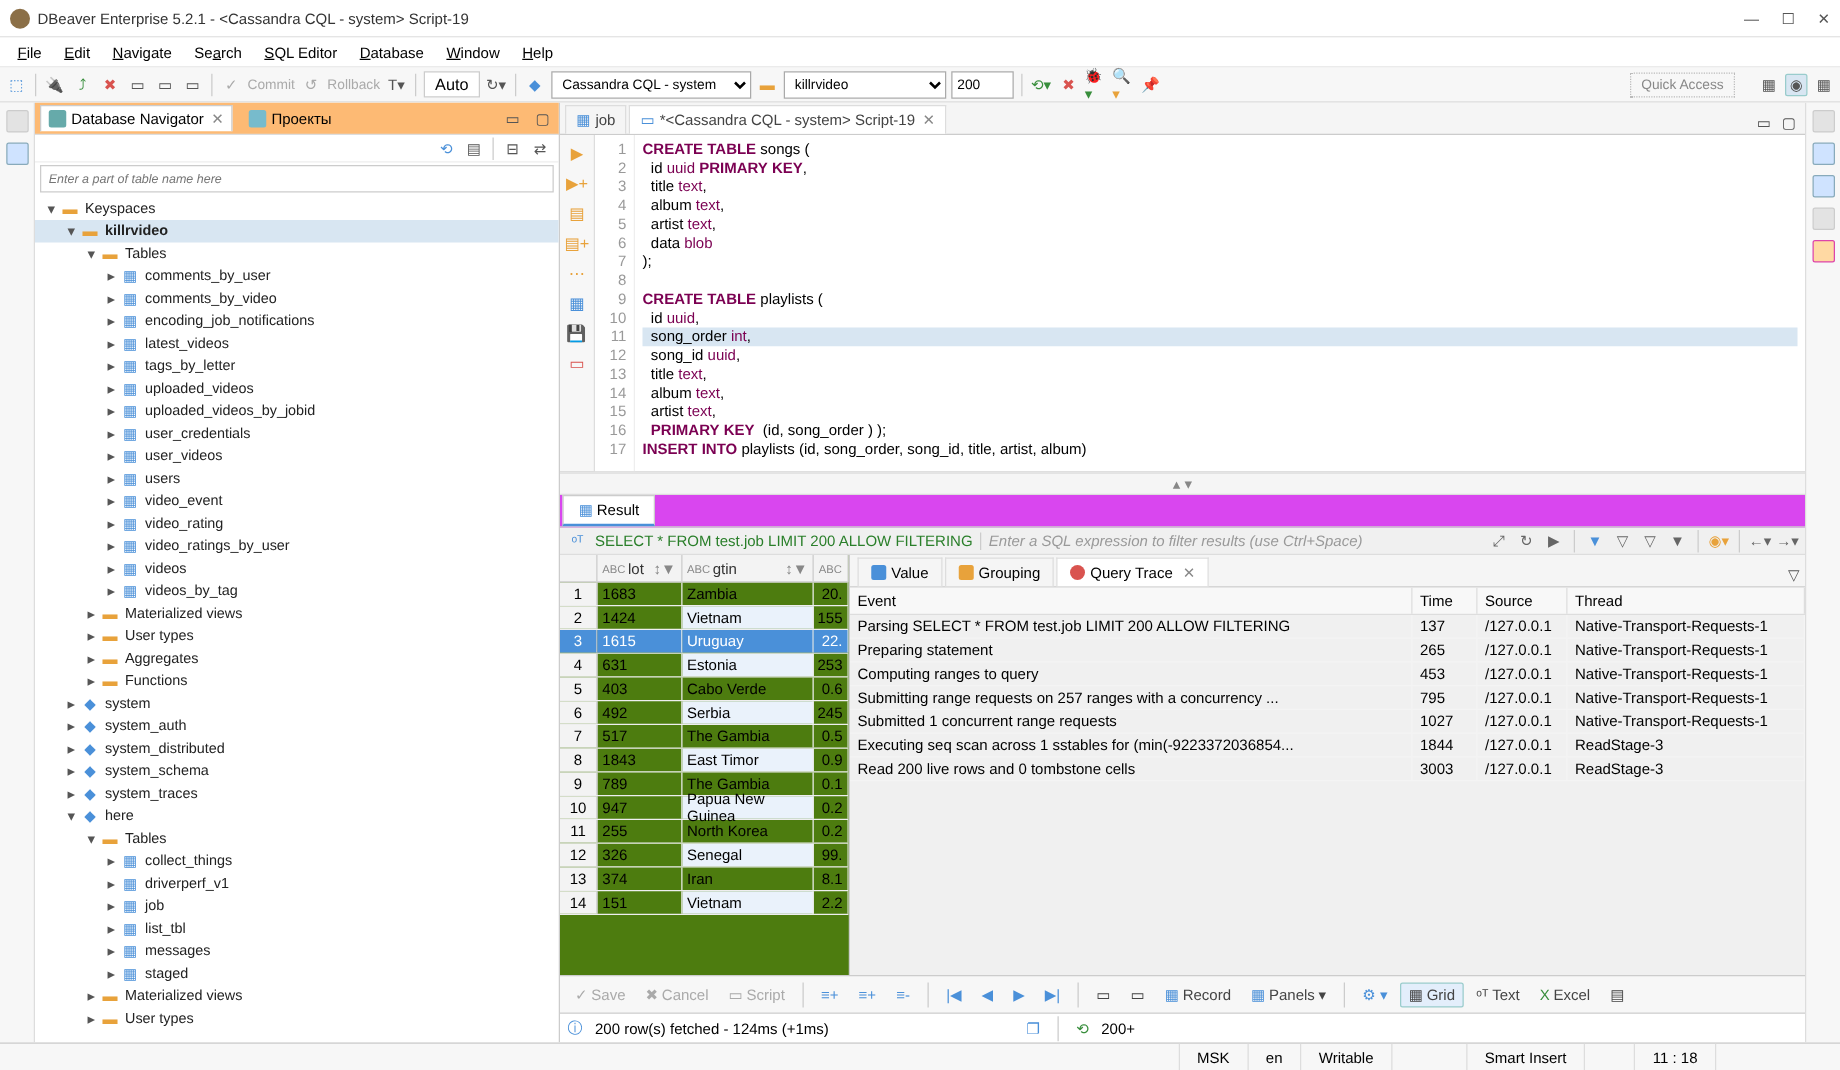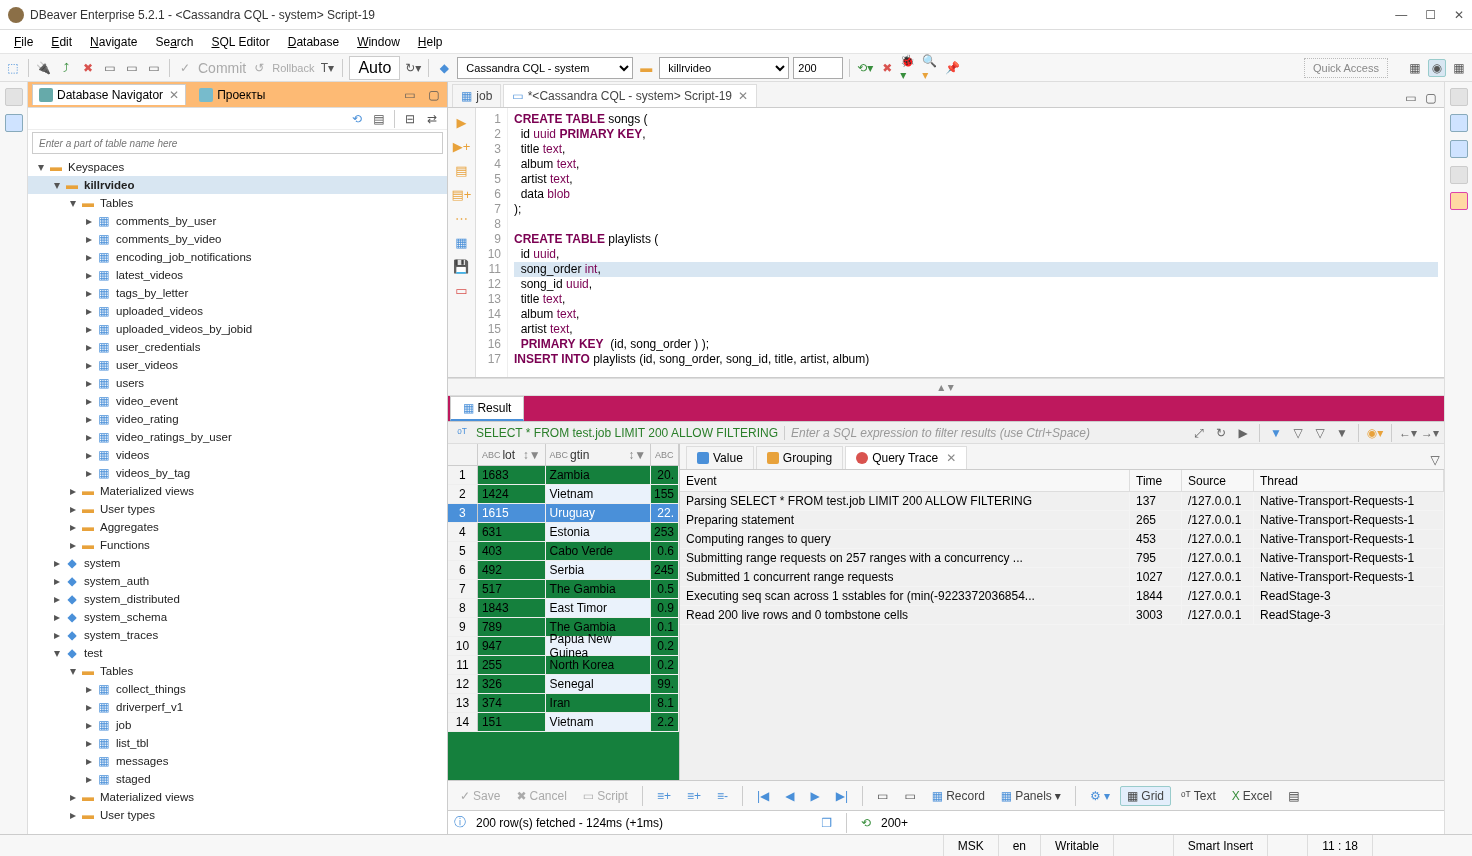--- a/index.html
+++ b/index.html
@@ -7,23 +7,23 @@
 .titlebar { height: 30px; background: #fff; display: flex; align-items: center; padding: 0 8px; border-bottom: 1px solid #ddd; }
 .titlebar .icon { width: 16px; height: 16px; background: #8b6f47; border-radius: 50%; margin-right: 6px; }
 .titlebar .title { flex: 1; color: #333; }
 .titlebar .winbtns { display: flex; gap: 18px; color: #555; font-size: 14px; }
 .menubar { height: 24px; background: #fff; display: flex; align-items: center; padding: 0 6px; gap: 2px; border-bottom: 1px solid #e5e5e5; }
 .menubar span { padding: 2px 8px; cursor: default; }
 .menubar span u { text-decoration: underline; }
 .toolbar { height: 28px; background: #f7f7f7; display: flex; align-items: center; padding: 0 4px; gap: 4px; border-bottom: 1px solid #ddd; }
 .tb-ico { width: 18px; height: 18px; display: inline-flex; align-items: center; justify-content: center; color: #555; cursor: pointer; font-size: 12px; }
 .tb-sep { width: 1px; height: 18px; background: #ccc; margin: 0 2px; }
-.tb-btn { padding: 2px 8px; border: 1px solid #ccc; background: #fff; font-size: 16px; cursor: pointer; }
+.tb-btn { padding: 2px 8px; border: 1px solid #ccc; background: #fff; font-size: 13px; cursor: pointer; }
 .tb-combo { height: 22px; border: 1px solid #aaa; background: #fff; padding: 0 4px; font-size: 11px; }
-.tb-combo.w1 { width: 176px; }
+.tb-combo.w1 { width: 160px; }
 .tb-combo.w2 { width: 130px; }
 .tb-input { height: 22px; width: 50px; border: 1px solid #aaa; background: #fff; padding: 0 4px; font-size: 11px; }
 .tb-quick { margin-left: auto; padding: 3px 8px; border: 1px dotted #bbb; color: #888; font-size: 11px; }
 .main { flex: 1; display: flex; overflow: hidden; }
 .leftstrip, .rightstrip { width: 28px; background: #f7f7f7; border-right: 1px solid #ddd; display: flex; flex-direction: column; align-items: center; gap: 8px; padding-top: 6px; }
 .rightstrip { border-right: none; border-left: 1px solid #ddd; }
 .strip-ico { width: 18px; height: 18px; background: #e3e3e3; border: 1px solid #ccc; border-radius: 2px; }
 .strip-ico.blue { background: #cfe3ff; border-color: #8ab; }
 .strip-ico.orange { background: #ffd9a3; border-color: #d4a; }
 .sidebar { width: 420px; background: #fff; border-right: 1px solid #ccc; display: flex; flex-direction: column; }
@@ -53,28 +53,28 @@
 .editor-wrap { display: flex; height: 270px; border-bottom: 1px solid #ccc; }
 .editor-gutter { width: 28px; background: #f7f7f7; border-right: 1px solid #ddd; display: flex; flex-direction: column; align-items: center; gap: 8px; padding-top: 6px; }
 .gut-ico { width: 16px; height: 16px; display: inline-flex; align-items: center; justify-content: center; color: #e8a23b; font-size: 13px; }
 .editor { flex: 1; background: #fff; display: flex; overflow: hidden; font-family: Consolas, monospace; font-size: 12px; }
 .lnums { width: 32px; background: #fff; color: #999; text-align: right; padding: 4px 6px 4px 0; line-height: 15px; border-right: 1px solid #eee; }
 .code { flex: 1; padding: 4px 6px; line-height: 15px; white-space: pre; overflow: auto; }
 .code .kw { color: #7b0052; font-weight: bold; }
 .code .ty { color: #7b0052; }
 .code .hl { background: #d8e6f2; display: inline-block; width: 100%; }
 .sash { height: 18px; background: #f5f5f5; border-top: 1px solid #ddd; border-bottom: 1px solid #ddd; display: flex; align-items: center; justify-content: center; color: #888; }
-.result-tabs { height: 26px; display: flex; align-items: flex-end; border-bottom: 1px solid #ccc; background: #be185d; padding-left: 2px; }
+.result-tabs { height: 26px; display: flex; align-items: flex-end; border-bottom: 1px solid #ccc; background: #d946ef; padding-left: 2px; }
 .result-tab { padding: 4px 12px; background: #fff; border: 1px solid #ccc; border-bottom: 2px solid #4a90d9; font-size: 11px; }
 .query-bar { height: 22px; display: flex; align-items: center; gap: 6px; padding: 0 6px; border-bottom: 1px solid #ddd; font-size: 11px; }
 .query-bar .qtext { color: #2a7f2a; }
 .query-bar .qfilter { color: #999; font-style: italic; flex: 1; }
 .qb-ico { width: 16px; height: 16px; display: inline-flex; align-items: center; justify-content: center; color: #666; }
 .result-body { flex: 1; display: flex; overflow: hidden; }
-.grid { width: 232px; border-right: 1px solid #ccc; display: flex; flex-direction: column; background: #15803d; overflow: hidden; }
+.grid { width: 232px; border-right: 1px solid #ccc; display: flex; flex-direction: column; background: #4d7c0f; overflow: hidden; }
 .grid-head { display: flex; background: #f3f3f3; border-bottom: 1px solid #ccc; height: 22px; }
 .gh { border-right: 1px solid #ccc; display: flex; align-items: center; padding: 0 4px; font-size: 11px; color: #333; gap: 2px; }
 .gh-row { width: 30px; justify-content: center; }
 .gh-lot { width: 68px; }
 .gh-gtin { width: 106px; }
 .gh-num { width: 28px; }
 .gh .typ { color: #888; font-size: 9px; }
 .grid-rows { flex: 1; overflow: auto; }
 .gr { display: flex; height: 19px; border-bottom: 1px solid #eee; font-size: 11px; }
 .gr.sel .gc { background: #4a90d9; color: #fff; }
@@ -144,21 +144,21 @@
   <span class="tb-ico" style="color:#4a90d9">⬚</span>
   <span class="tb-sep"></span>
   <span class="tb-ico" style="color:#388e3c">🔌</span>
   <span class="tb-ico" style="color:#388e3c">⤴</span>
   <span class="tb-ico" style="color:#d9534f">✖</span>
   <span class="tb-ico">▭</span>
   <span class="tb-ico">▭</span>
   <span class="tb-ico">▭</span>
   <span class="tb-sep"></span>
   <span class="tb-ico" style="color:#aaa">✓</span>
-  <span style="color:#aaa;font-size:14px">Commit</span>
+  <span style="color:#aaa;font-size:11px">Commit</span>
   <span class="tb-ico" style="color:#aaa">↺</span>
   <span style="color:#aaa;font-size:11px">Rollback</span>
   <span class="tb-ico">T▾</span>
   <span class="tb-sep"></span>
   <button class="tb-btn">Auto</button>
   <span class="tb-ico">↻▾</span>
   <span class="tb-sep"></span>
   <span class="tb-ico" style="color:#4a90d9">◆</span>
   <select class="tb-combo w1"><option>Cassandra CQL - system</option></select>
   <span class="tb-ico" style="color:#e8a23b">▬</span>
@@ -341,21 +341,21 @@
           <span class="lbl">system_schema</span>
         </div>
         <div class="tree-row" style="padding-left: 22px;">
           <span class="tw">▸</span>
           <span class="ti ti-db">◆</span>
           <span class="lbl">system_traces</span>
         </div>
         <div class="tree-row" style="padding-left: 22px;">
           <span class="tw">▾</span>
           <span class="ti ti-db">◆</span>
-          <span class="lbl">test</span>
+          <span class="lbl">here</span>
         </div>
         <div class="tree-row" style="padding-left: 38px;">
           <span class="tw">▾</span>
           <span class="ti ti-folder">▬</span>
           <span class="lbl">Tables</span>
         </div>
         <div class="tree-row" style="padding-left: 54px;">
           <span class="tw">▸</span>
           <span class="ti ti-table">▦</span>
           <span class="lbl">collect_things</span>

